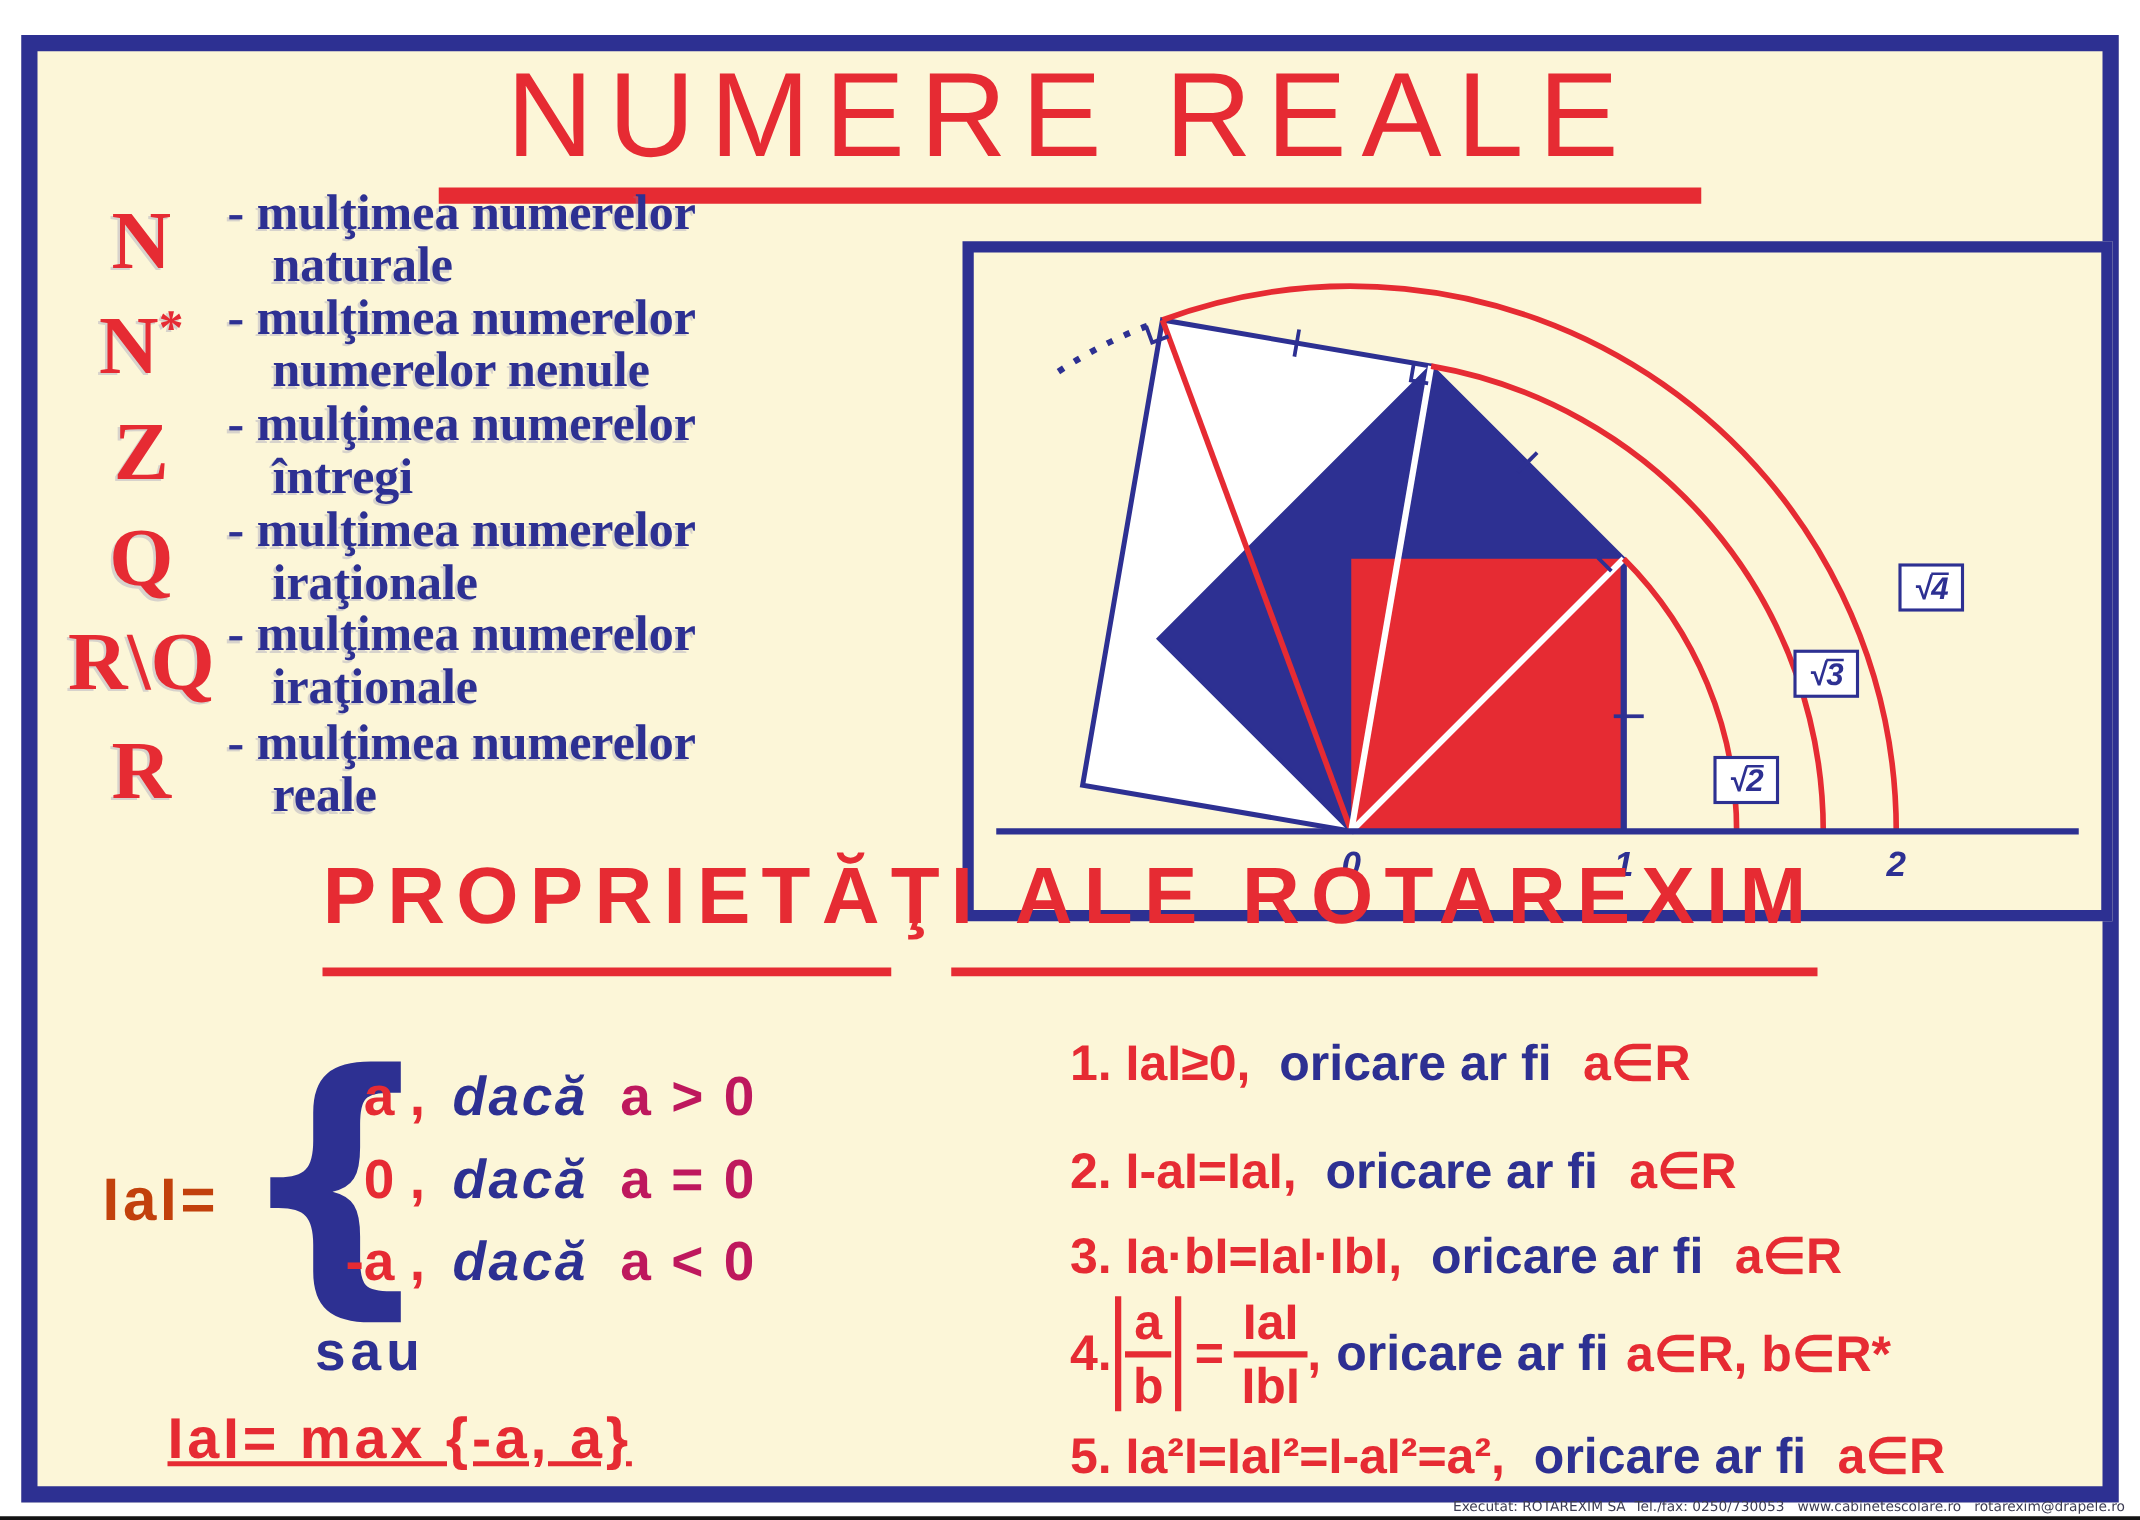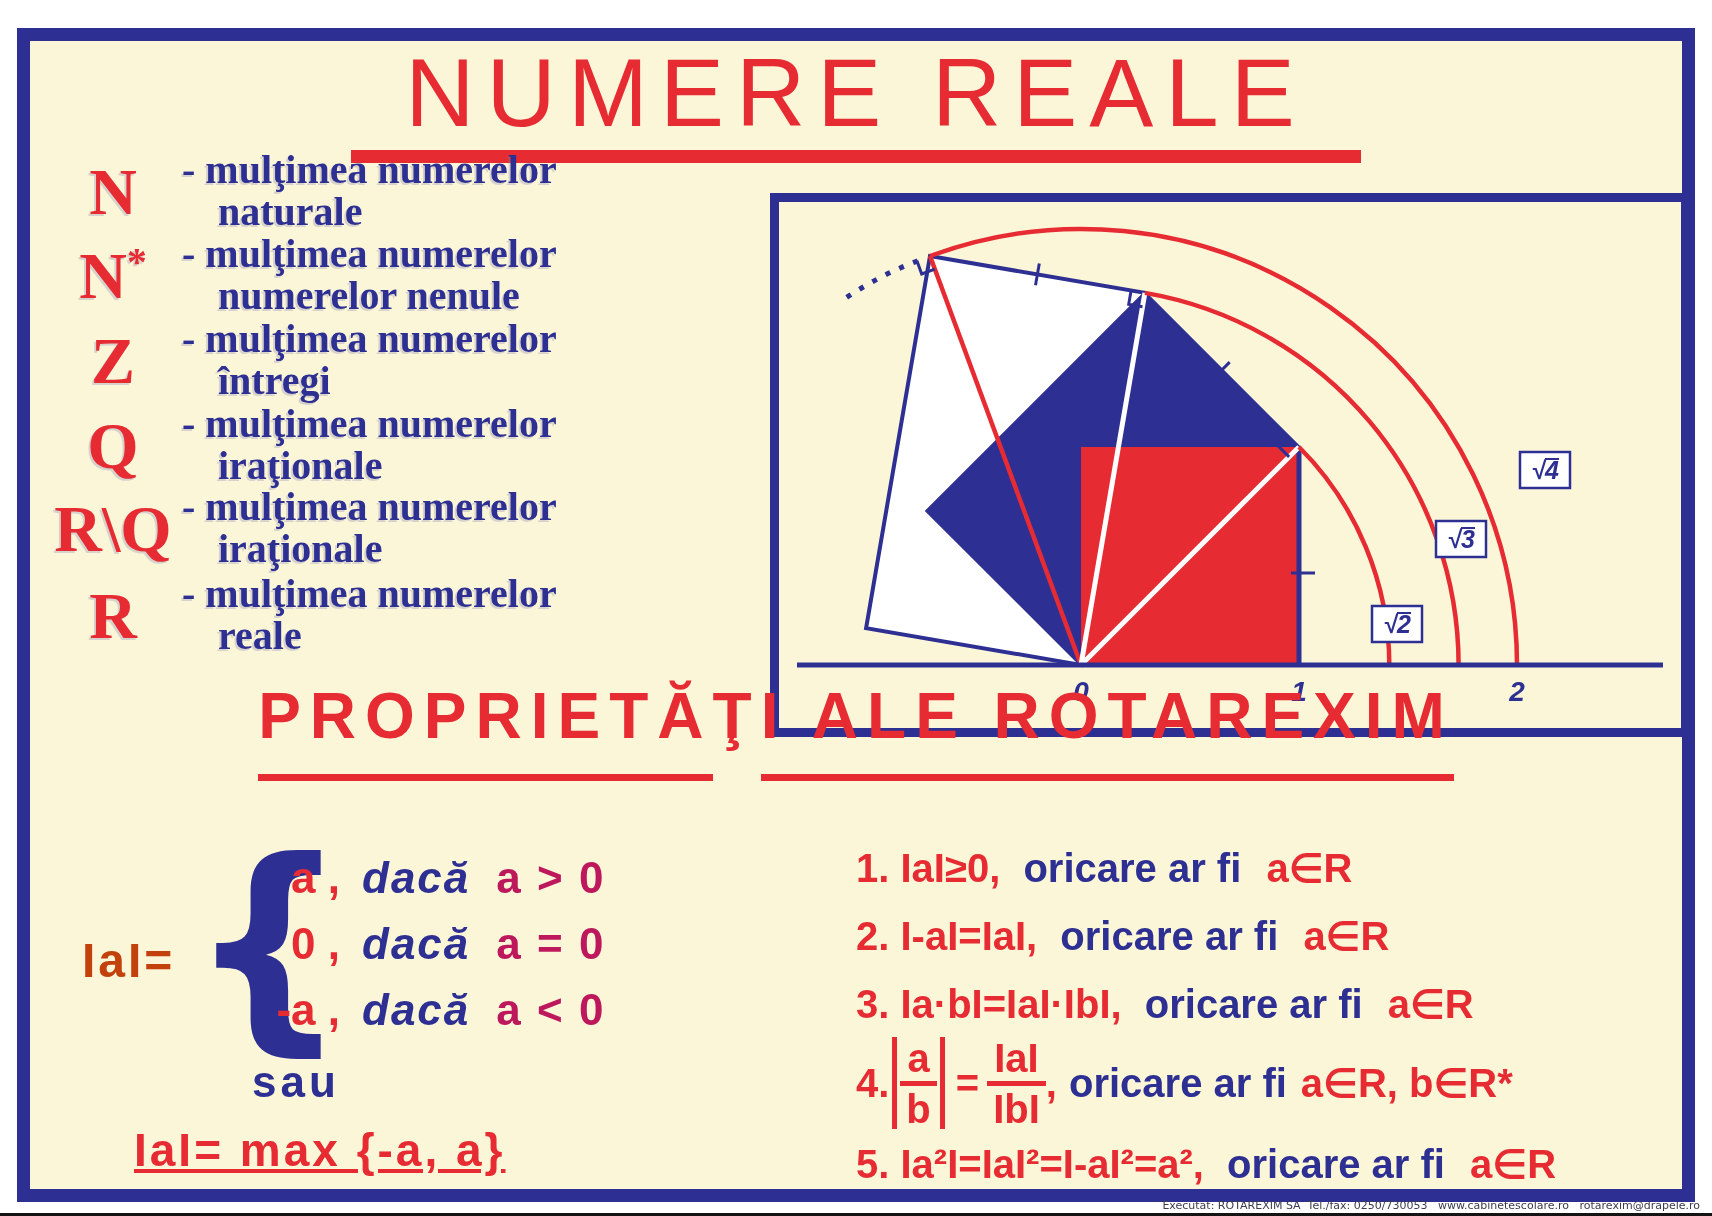--- a/index.html
+++ b/index.html
@@ -180,21 +180,21 @@
       </div>
       <div class="case-row">
         <span class="case-val">-a ,</span>
         <span class="case-kw">dacă</span>
         <span class="case-cond">a &lt; 0</span>
       </div>
     </div>
     <div class="mod-sau">sau</div>
     <div class="mod-max">IaI= max {-a, a}</div>
 
-    <div class="prop" style="top:804px;">
+    <div class="prop" style="top:786px;">
       <span>1.</span>
       <span>IaI≥0,</span>
       <span class="mid">oricare ar fi</span>
       <span>a∈R</span>
     </div>
     <div class="prop" style="top:872px;">
       <span>2.</span>
       <span>I-aI=IaI,</span>
       <span class="mid">oricare ar fi</span>
       <span>a∈R</span>

